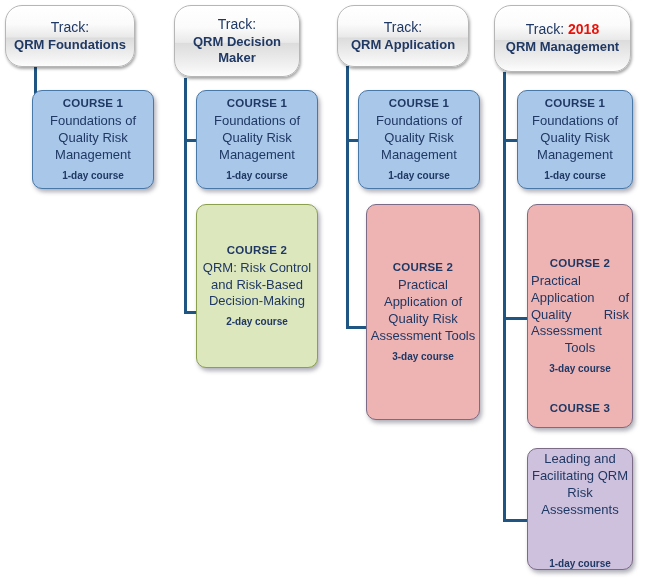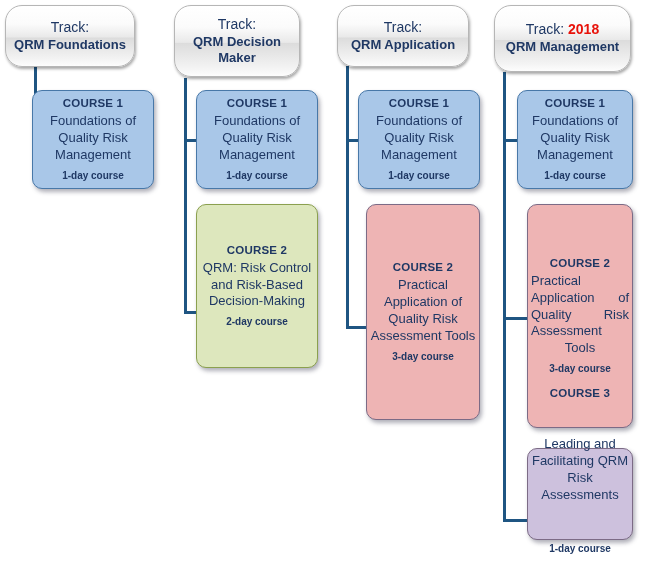--- a/index.html
+++ b/index.html
@@ -147,20 +147,20 @@
     <div class="c-desc" style="width:96px;">Foundations of Quality Risk Management</div>
     <div class="c-dur">1-day course</div>
   </div>
 
   <div class="course-box pink" style="left:527px;top:204px;width:106px;height:224px;">
     <div class="c-title">COURSE 2</div>
     <div class="c-desc justify" style="width:98px;">Practical Application of Quality Risk Assessment Tools</div>
     <div class="c-dur">3-day course</div>
   </div>
 
-  <div class="course-box purple" style="left:527px;top:448px;width:106px;height:92px;gap:33px;">
+  <div class="course-box purple" style="left:527px;top:448px;width:106px;height:122px;gap:33px;">
     <div class="c-title">COURSE 3</div>
     <div class="c-desc" style="width:100px;">Leading and Facilitating QRM Risk Assessments</div>
     <div class="c-dur">1-day course</div>
     <div class="c-dur">Coming in 2018</div>
   </div>
 
 </div>
 
 </body></html>

